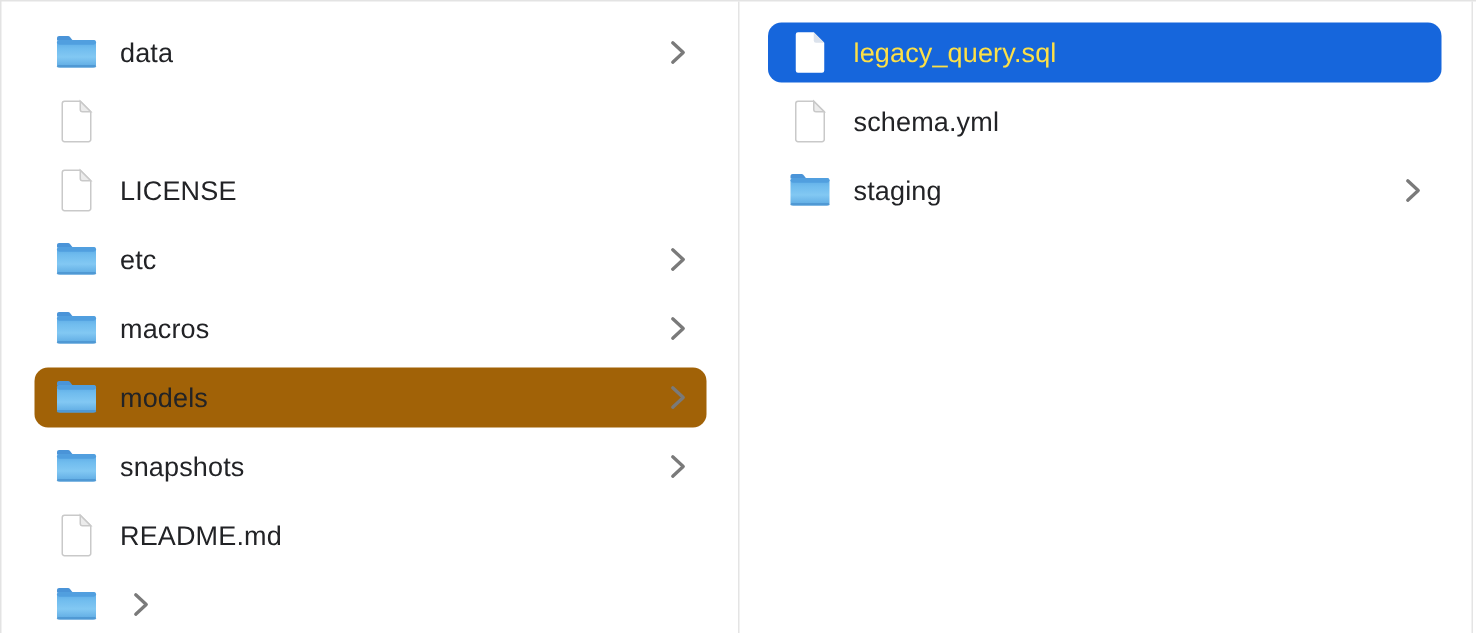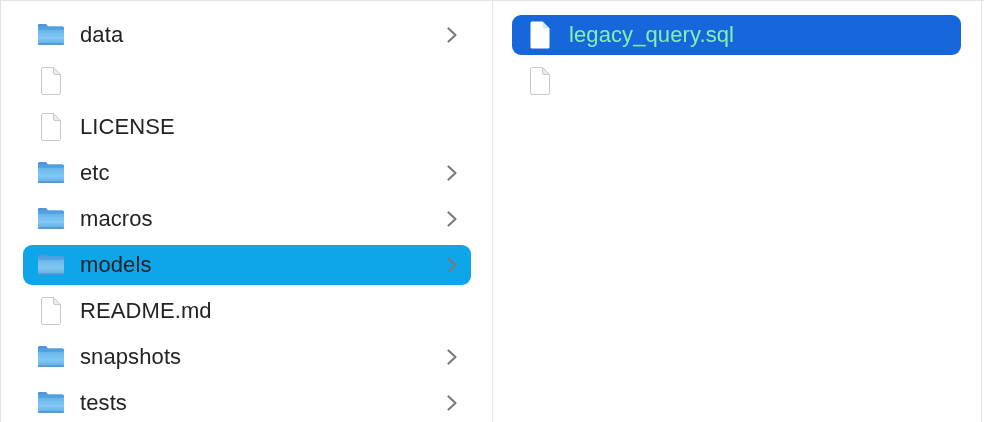--- a/index.html
+++ b/index.html
@@ -34,37 +34,37 @@
     margin: 2px 21px 2px 22px;
     border-radius: 9px;
     display: flex;
     align-items: center;
     padding: 0 13px 0 12px;
     box-sizing: border-box;
   }
   .column.right .row-inner { margin-left: 19px; margin-right: 20px; }
 
   .row-inner.sel-focused   { background: #1666dc; }
-  .row-inner.sel-unfocused { background: #0ea5e9; }
+  .row-inner.sel-unfocused { background: #a16207; }
 
   .icon-slot {
     width: 32px; height: 32px;
     margin-right: 13px;
     flex: 0 0 auto;
     display: flex; align-items: center; justify-content: center;
   }
   .label {
-    font-size: 22px;
+    font-size: 18px;
     color: #222326;
     letter-spacing: 0.1px;
     white-space: nowrap;
     flex: 1 1 auto;
     overflow: hidden;
   }
-  .sel-focused .label { color: #86efac; }
+  .sel-focused .label { color: #fde047; }
 
   .chevron-slot {
     flex: 0 0 auto;
     width: 12px; height: 20px;
     margin-left: 8px;
     display: flex; align-items: center; justify-content: center;
   }
   .chevron-slot svg { display: block; }
 
   
@@ -192,20 +192,40 @@
         <svg width="12" height="20" viewBox="0 0 12 20">
           <path d="M2.5 3.5 L9.5 10 L2.5 16.5" fill="none" stroke="#7a7a7a" stroke-width="2.2" stroke-linecap="round" stroke-linejoin="round"></path>
         </svg>
       </span>
     </div>
   </div>
 
   <div class="row">
     <div class="row-inner">
       <span class="icon-slot">
+        <svg class="folder-icon" width="32" height="32" viewBox="0 0 32 32">
+          <path d="M3 8 V6.4 C3 5.6 3.6 5 4.4 5 h6 c.45 0 .87.2 1.15.55 L13.5 8 Z" fill="#4a94d8"></path>
+          <rect x="3" y="7.6" width="26" height="18.4" rx="2" fill="url(#folderGrad)"></rect>
+          <rect x="3" y="7.6" width="26" height="3.2" rx="1.6" fill="#519fdf"></rect>
+          <rect x="3" y="24.3" width="26" height="1.7" rx="0.85" fill="#4e97d2" opacity="0.9"></rect>
+        </svg>
+
+      </span>
+      <span class="label">snapshots</span>
+      <span class="chevron-slot">
+        <svg width="12" height="20" viewBox="0 0 12 20">
+          <path d="M2.5 3.5 L9.5 10 L2.5 16.5" fill="none" stroke="#7a7a7a" stroke-width="2.2" stroke-linecap="round" stroke-linejoin="round"></path>
+        </svg>
+      </span>
+    </div>
+  </div>
+
+  <div class="row">
+    <div class="row-inner">
+      <span class="icon-slot">
 
         <svg class="file-icon" width="32" height="32" viewBox="0 0 32 32">
           <path class="page" d="M8 2.5 H18.5 L25.5 9.5 V28 a1.5 1.5 0 0 1 -1.5 1.5 H8 A1.5 1.5 0 0 1 6.5 28 V4 A1.5 1.5 0 0 1 8 2.5 Z"></path>
           <path class="fold" d="M18.5 2.5 L25.5 9.5 H20 A1.5 1.5 0 0 1 18.5 8 Z"></path>
         </svg>
       </span>
       <span class="label">README.md</span>
 
     </div>
   </div>
@@ -214,41 +234,20 @@
     <div class="row-inner">
       <span class="icon-slot">
         <svg class="folder-icon" width="32" height="32" viewBox="0 0 32 32">
           <path d="M3 8 V6.4 C3 5.6 3.6 5 4.4 5 h6 c.45 0 .87.2 1.15.55 L13.5 8 Z" fill="#4a94d8"></path>
           <rect x="3" y="7.6" width="26" height="18.4" rx="2" fill="url(#folderGrad)"></rect>
           <rect x="3" y="7.6" width="26" height="3.2" rx="1.6" fill="#519fdf"></rect>
           <rect x="3" y="24.3" width="26" height="1.7" rx="0.85" fill="#4e97d2" opacity="0.9"></rect>
         </svg>
 
       </span>
-      <span class="label">snapshots</span>
-      <span class="chevron-slot">
-        <svg width="12" height="20" viewBox="0 0 12 20">
-          <path d="M2.5 3.5 L9.5 10 L2.5 16.5" fill="none" stroke="#7a7a7a" stroke-width="2.2" stroke-linecap="round" stroke-linejoin="round"></path>
-        </svg>
-      </span>
-    </div>
-  </div>
-
-  <div class="row">
-    <div class="row-inner">
-      <span class="icon-slot">
-        <svg class="folder-icon" width="32" height="32" viewBox="0 0 32 32">
-          <path d="M3 8 V6.4 C3 5.6 3.6 5 4.4 5 h6 c.45 0 .87.2 1.15.55 L13.5 8 Z" fill="#4a94d8"></path>
-          <rect x="3" y="7.6" width="26" height="18.4" rx="2" fill="url(#folderGrad)"></rect>
-          <rect x="3" y="7.6" width="26" height="3.2" rx="1.6" fill="#519fdf"></rect>
-          <rect x="3" y="24.3" width="26" height="1.7" rx="0.85" fill="#4e97d2" opacity="0.9"></rect>
-        </svg>
-
-      </span>
-      <span class="label">tests</span>
       <span class="chevron-slot">
         <svg width="12" height="20" viewBox="0 0 12 20">
           <path d="M2.5 3.5 L9.5 10 L2.5 16.5" fill="none" stroke="#7a7a7a" stroke-width="2.2" stroke-linecap="round" stroke-linejoin="round"></path>
         </svg>
       </span>
     </div>
   </div>
 </div>
   <div class="column right">
   <div class="row">
@@ -267,19 +266,39 @@
 
   <div class="row">
     <div class="row-inner">
       <span class="icon-slot">
 
         <svg class="file-icon" width="32" height="32" viewBox="0 0 32 32">
           <path class="page" d="M8 2.5 H18.5 L25.5 9.5 V28 a1.5 1.5 0 0 1 -1.5 1.5 H8 A1.5 1.5 0 0 1 6.5 28 V4 A1.5 1.5 0 0 1 8 2.5 Z"></path>
           <path class="fold" d="M18.5 2.5 L25.5 9.5 H20 A1.5 1.5 0 0 1 18.5 8 Z"></path>
         </svg>
       </span>
-
-    </div>
-  </div>
-
+      <span class="label">schema.yml</span>
+
+    </div>
+  </div>
+
+  <div class="row">
+    <div class="row-inner">
+      <span class="icon-slot">
+        <svg class="folder-icon" width="32" height="32" viewBox="0 0 32 32">
+          <path d="M3 8 V6.4 C3 5.6 3.6 5 4.4 5 h6 c.45 0 .87.2 1.15.55 L13.5 8 Z" fill="#4a94d8"></path>
+          <rect x="3" y="7.6" width="26" height="18.4" rx="2" fill="url(#folderGrad)"></rect>
+          <rect x="3" y="7.6" width="26" height="3.2" rx="1.6" fill="#519fdf"></rect>
+          <rect x="3" y="24.3" width="26" height="1.7" rx="0.85" fill="#4e97d2" opacity="0.9"></rect>
+        </svg>
+
+      </span>
+      <span class="label">staging</span>
+      <span class="chevron-slot">
+        <svg width="12" height="20" viewBox="0 0 12 20">
+          <path d="M2.5 3.5 L9.5 10 L2.5 16.5" fill="none" stroke="#7a7a7a" stroke-width="2.2" stroke-linecap="round" stroke-linejoin="round"></path>
+        </svg>
+      </span>
+    </div>
+  </div>
 </div>
   <div class="column spacer"></div>
 </div>
 
 </body></html>

